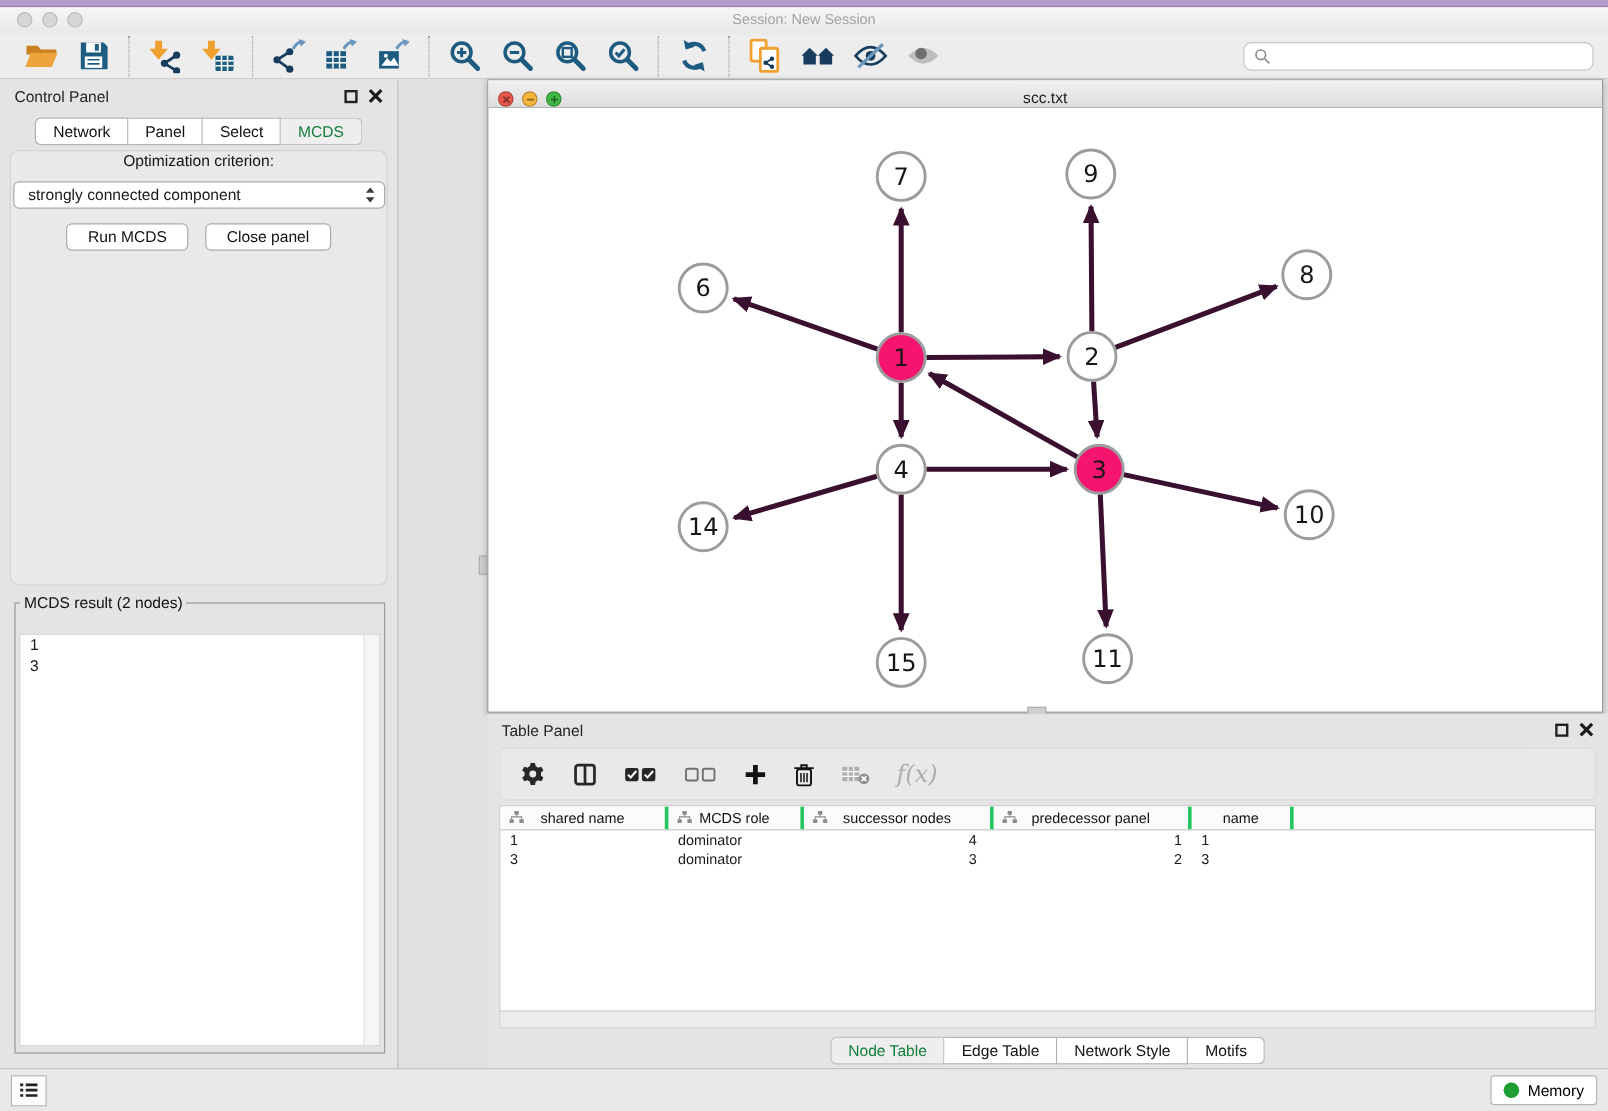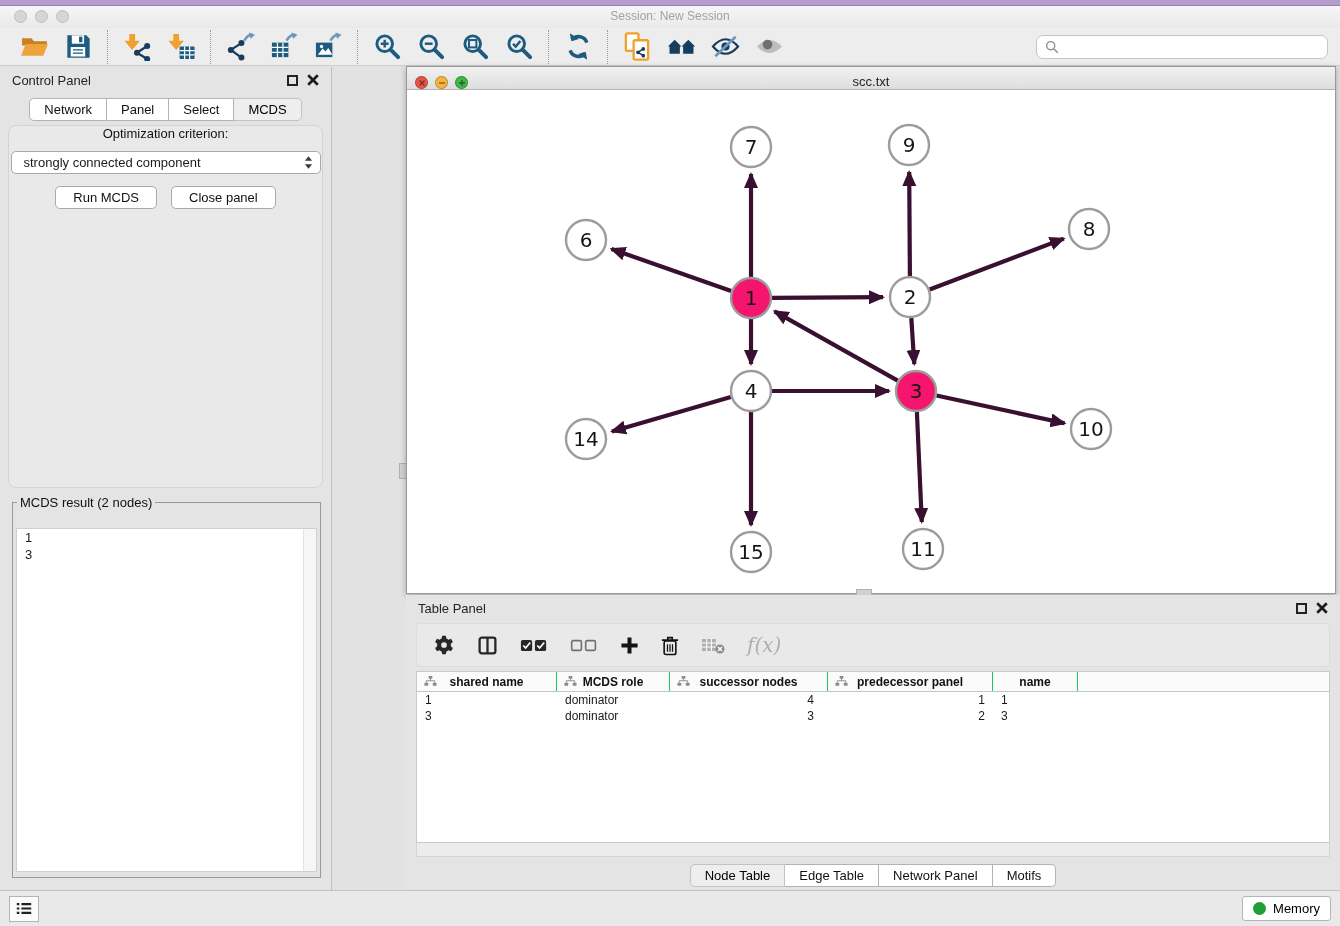--- a/index.html
+++ b/index.html
@@ -23,21 +23,21 @@
   
   .control-panel{position:absolute;left:0;top:67px;width:332px;bottom:36px;background:#e4e4e4;border-right:1px solid #bdbdbd;box-sizing:border-box;}
   .panel-header{height:26px;display:flex;align-items:center;padding:0 12px;font-size:13px;color:#242424;}
   .panel-controls{margin-left:auto;display:flex;gap:9px;align-items:center;}
   .float-btn{width:11px;height:11px;border:2px solid #222;background:transparent;padding:0;box-sizing:border-box;cursor:pointer;}
   .close-btn{width:12px;height:12px;background:none;border:none;padding:0;cursor:pointer;display:flex;}
   .tabs{display:flex;justify-content:center;}
   .tab{font-size:13px;line-height:15px;padding:3px 14px;background:#fff;border:1px solid #b3b3b3;border-left:none;color:#111;cursor:pointer;}
   .tab:first-child{border-left:1px solid #b3b3b3;border-radius:5px 0 0 5px;}
   .tab:last-child{border-radius:0 5px 5px 0;}
-  .tab.selected{background:#eeeeee;color:#000000;border-color:#c2c2c2;}
+  .tab.selected{background:#eeeeee;color:#15803d;border-color:#c2c2c2;}
   .cp-tabs{margin-top:5px;}
   .cp-body{position:absolute;left:8px;right:8px;top:58px;height:361px;background:#e9e9e9;border:1px solid #d4d4d4;border-radius:8px;text-align:center;}
   .opt-label{font-size:13px;color:#141414;}
   .dropdown{margin:10px auto 0;width:310px;height:23px;background:#fff;border:1px solid #aaa;border-radius:5px;
             display:flex;align-items:center;padding:0 7px 0 12px;font-size:13px;box-sizing:border-box;cursor:pointer;text-align:left;}
   .dropdown .dd-text{flex:1;}
   .btn-row{margin-top:12px;display:flex;justify-content:center;gap:14px;}
   .push-btn{height:23px;padding:0 17px;background:#fff;border:1px solid #aaa;border-radius:5px;font-size:13px;color:#111;font-family:inherit;cursor:pointer;}
   .result-fieldset{position:absolute;left:12px;right:10px;top:428px;bottom:12px;border:1px solid #9a9a9a;margin:0;padding:3px;}
   .result-fieldset legend{font-size:13px;padding:0 3px;margin-left:1px;color:#111;}
@@ -61,21 +61,21 @@
   
   .table-panel{position:absolute;left:406px;top:595px;right:0;bottom:36px;background:#e4e4e4;box-sizing:border-box;}
   .tp-toolbar{margin:2px 10px 0;height:44px;background:#e9e9e9;border:1px solid #dcdcdc;border-radius:4px;
               display:flex;align-items:center;gap:22px;padding:0 16px;box-sizing:border-box;}
   .tp-btn{background:none;border:none;padding:0;display:flex;align-items:center;cursor:pointer;}
   .tp-btn.disabled{cursor:default;}
   .fx{font-family:"DejaVu Serif","Liberation Serif",serif;font-style:italic;font-size:20px;color:#aeaeae;}
   .table-area{margin:4px 10px 0;background:#fff;border:1px solid #c9c9c9;height:172px;position:relative;overflow:hidden;box-sizing:border-box;}
   .thead{display:flex;height:19px;background:#fbfbfb;border-bottom:1px solid #c6c6c6;}
   .th{position:relative;display:flex;align-items:center;justify-content:center;font-size:12px;color:#111;
-      border-right:1px solid #22c55e;box-sizing:border-box;cursor:pointer;font-weight:bold;}
+      border-right:3px solid #22c55e;box-sizing:border-box;cursor:pointer;}
   .th .hier{position:absolute;left:7px;top:3px;}
   .trow{display:flex;height:16px;font-size:12px;align-items:center;}
   .td{box-sizing:border-box;padding:0 8px;overflow:hidden;white-space:nowrap;}
   .scroll-strip{margin:0 10px;height:14px;background:#ececec;border:1px solid #d6d6d6;border-top:none;box-sizing:border-box;}
   .tp-tabs{margin-top:7px;}
   
   .statusbar{position:absolute;left:0;right:0;bottom:0;height:36px;background:#e9e9e9;border-top:1px solid #c2c2c2;
              display:flex;align-items:center;padding:0 9px;box-sizing:border-box;}
   .list-btn{width:30px;height:26px;background:#fbfbfb;border:1px solid #b5b5b5;display:flex;align-items:center;justify-content:center;cursor:pointer;}
   .memory-btn{margin-left:auto;height:25px;background:#fff;border:1px solid #b5b5b5;border-radius:3px;
@@ -540,21 +540,21 @@
             <div class="td" style="width: 158px; text-align: right; padding-right: 14px;">3</div>
             <div class="td" style="width: 165px; text-align: right;">2</div>
             <div class="td" style="width: 85px; text-align: left;">3</div>
           </div>
         </div>
     </div>
     <div class="scroll-strip"></div>
     <div class="tabs tp-tabs" id="tp-tabs">
         <span class="tab selected">Node Table</span>
         <span class="tab">Edge Table</span>
-        <span class="tab">Network Panel</span>
+        <span class="tab">Network Style</span>
         <span class="tab">Motifs</span>
       </div>
   </div>
 
   <div class="statusbar">
     <button class="list-btn">
       <svg width="19" height="15" viewBox="0 0 20 16">
         <path d="M1 2.5h3.2M1 8h3.2M1 13.5h3.2" stroke="#222" stroke-width="2.8"></path>
         <path d="M6.8 2.5H19M6.8 8H19M6.8 13.5H19" stroke="#222" stroke-width="2.8"></path>
       </svg>

